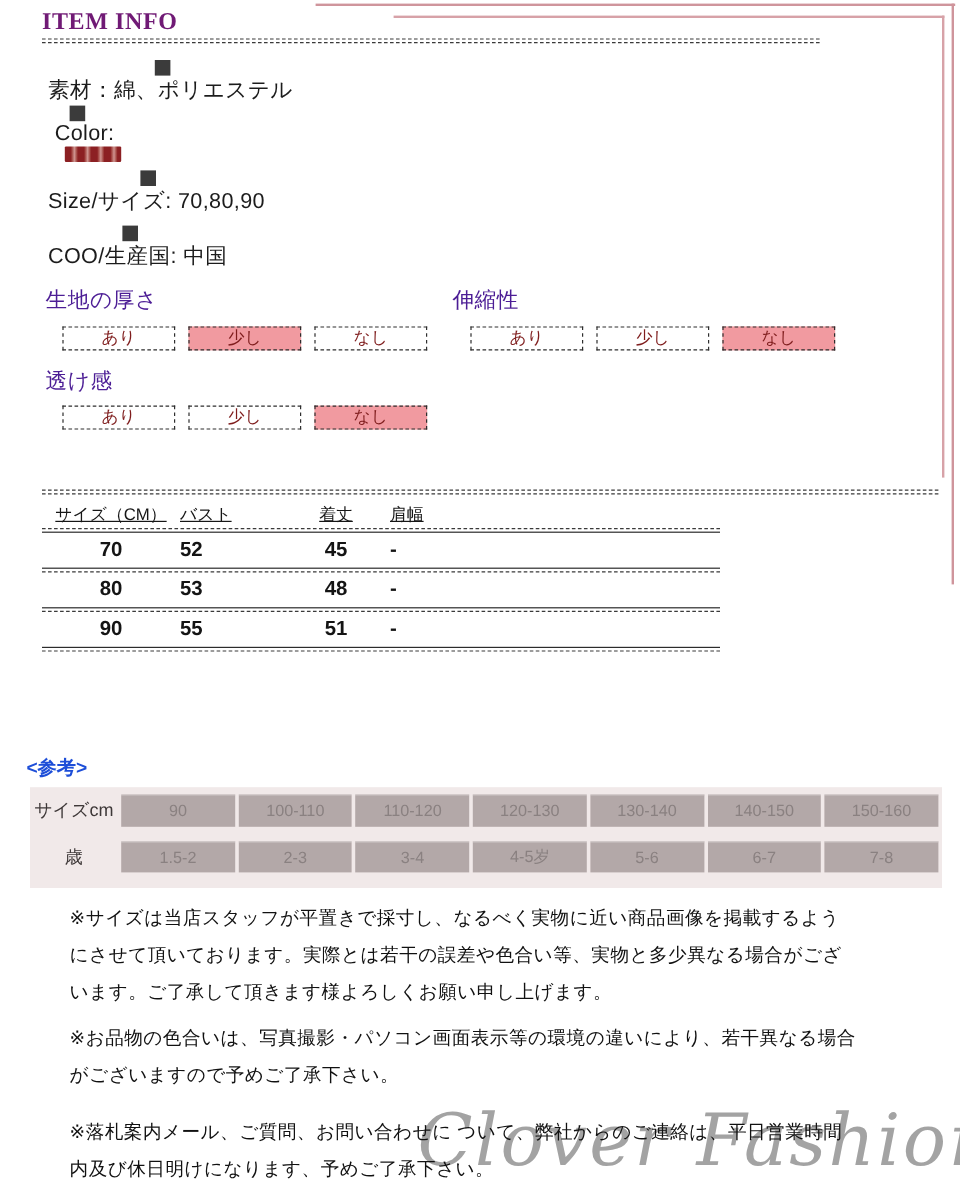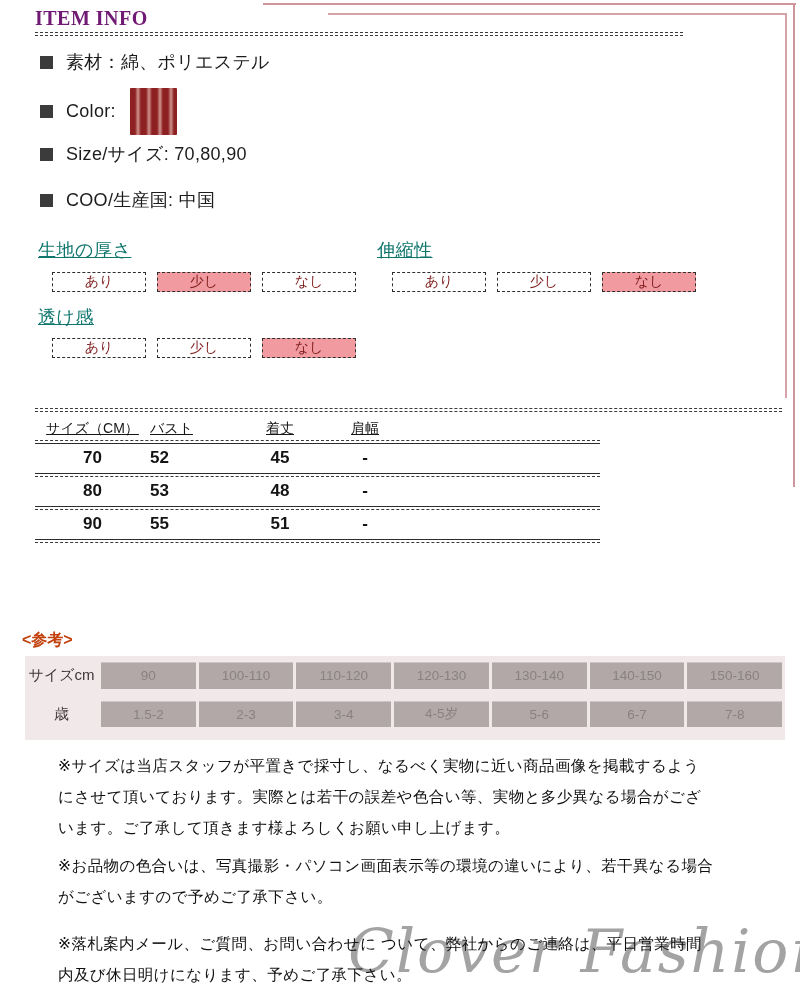--- a/index.html
+++ b/index.html
@@ -12,48 +12,48 @@
   .fl-outer-v { left:793px; top:3px;  width:2px;  height:484px; }
   .fl-inner-h { left:328px; top:13px; width:459px; height:2px; background:#d7a2a8; }
   .fl-inner-v { left:785px; top:13px; width:2px;  height:385px; background:#d7a2a8; }
 
   
   .sec-title { position:absolute; font-family:"Liberation Serif","DejaVu Serif",serif;
                font-weight:bold; font-size:20px; color:#701a75; letter-spacing:.5px; }
   .dd-line { position:absolute; height:4px; border-top:1.5px dashed #3a3a3a; border-bottom:1.5px dashed #3a3a3a; }
 
   
-  .bullet-row { position:absolute; left:40px; display:flex; align-items:center; }
+  .bullet-row { position:absolute; left:40px; display:flex; align-items:center;flex-direction:column; }
   .sq { width:13px; height:13px; background:#3b3b3b; margin-right:13px; flex:0 0 auto; }
   .bullet-text { font-size:18px; color:#1c1c1c; letter-spacing:.3px; }
   .swatch { width:47px; height:47px; margin-left:14px;
             background:repeating-linear-gradient(90deg,#8c2023 0px,#8c2023 5px,#a34743 6px,#cf9490 8px,#a34743 10px,#8c2023 11px);
             border-radius:1px; }
 
   
-  .attr-label { position:absolute; font-size:18px; color:#0f766e; letter-spacing:.5px;text-decoration:underline; }
+  .attr-label { position:absolute; font-size:18px; color:#4c1d95; letter-spacing:.5px; }
   .opt-row { position:absolute; display:flex; gap:11px; }
   .opt { width:94px; height:20px; border:1.5px dashed #2e2e2e; font-size:14px; color:#7f1d1d;
          display:flex; align-items:center; justify-content:center; background:#fff; }
   .opt.selected { background:#f19aa0; }
 
   
   .size-table { position:absolute; left:35px; top:418px; width:565px; }
   .st-row { display:flex; align-items:center; }
   .st-c1 { width:115px; text-align:center; }
   .st-c2 { width:85px;  text-align:left; }
   .st-c3 { width:90px;  text-align:center; }
-  .st-c4 { width:80px;  text-align:center; }
+  .st-c4 { width:80px;  }
   .st-head { font-size:14px; color:#161616; height:22px;text-decoration:underline; }
   .st-data { font-size:17px; font-weight:bold; color:#141414; height:27px; }
   .sep-a { height:4px; border-top:1.5px dashed #3a3a3a; border-bottom:1px solid #2c2c2c; } 
   .sep-b { height:4px; border-top:1px solid #2c2c2c; border-bottom:1.5px dashed #3a3a3a; margin-top:2px; } 
 
   
-  .ref-title { position:absolute; left:22px; top:630px; font-size:16px; font-weight:bold; color:#c2410c; }
+  .ref-title { position:absolute; left:22px; top:630px; font-size:16px; font-weight:bold; color:#1d4ed8; }
   .ref-table { position:absolute; left:25px; top:656px; width:760px; height:84px; background:#f1e9e9; padding:6px 3px 6px 0; }
   .ref-row { display:grid; grid-template-columns:73px repeat(7,1fr); gap:3px; height:27px; }
   .ref-row + .ref-row { margin-top:12px; height:26px; }
   .ref-label { display:flex; align-items:center; justify-content:center; font-size:15px; color:#3e3838; }
   .ref-cell { display:flex; align-items:center; justify-content:center; background:#b3a8a8;
               color:#8a8181; font-size:13.5px; box-shadow:inset 0 1px 0 rgba(255,255,255,.35); }
 
   
   .note { position:absolute; left:58px; width:658px; font-size:15.5px; color:#111;
           line-height:31px; letter-spacing:.4px; z-index:2; }

